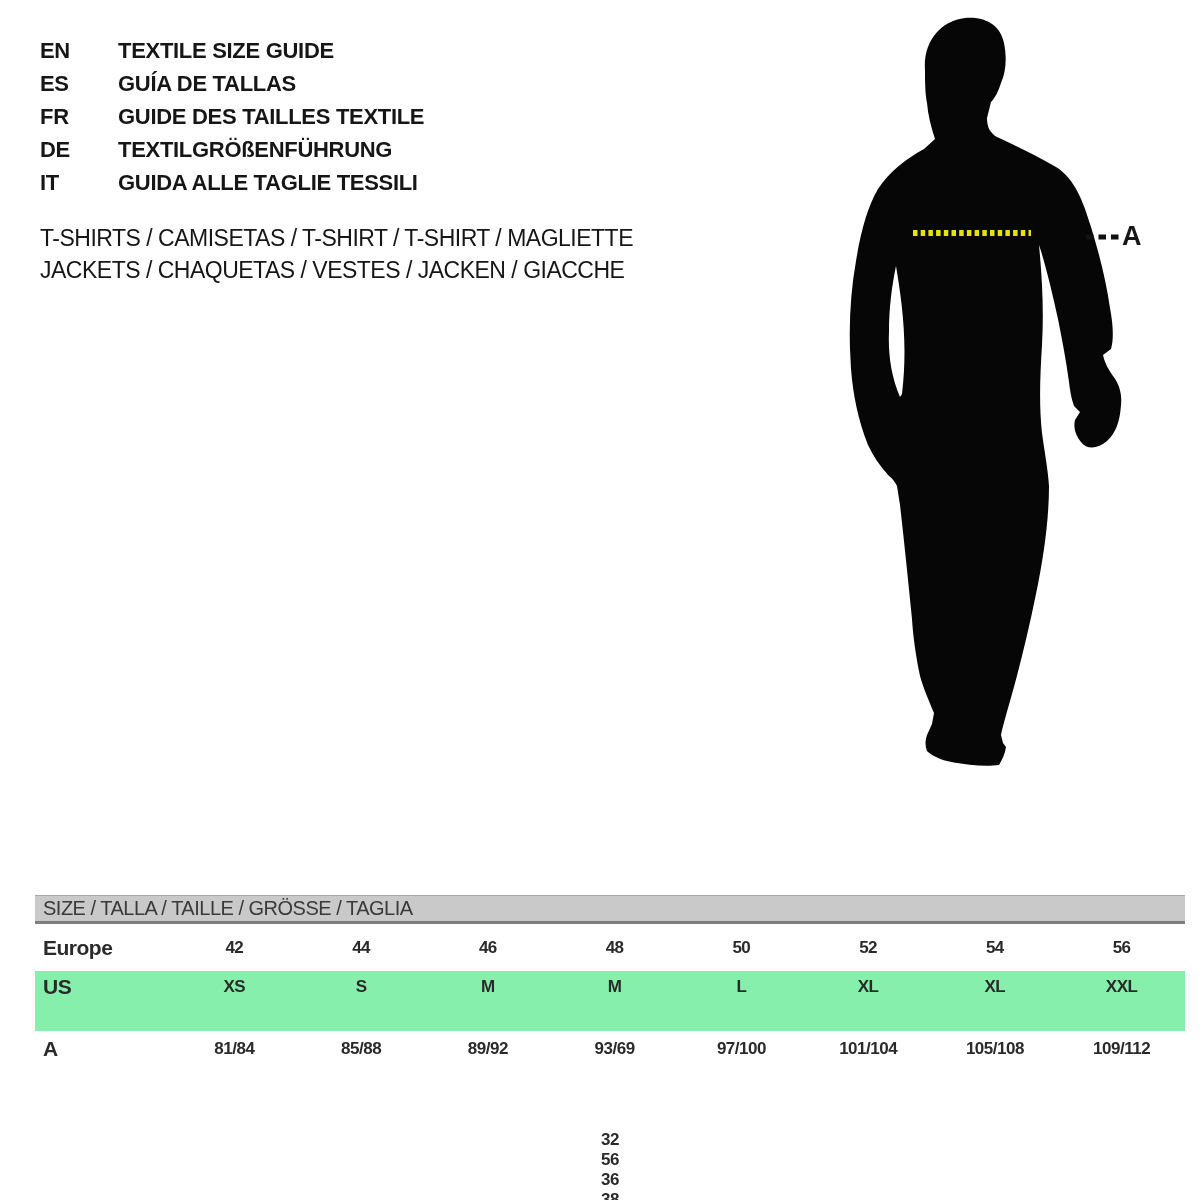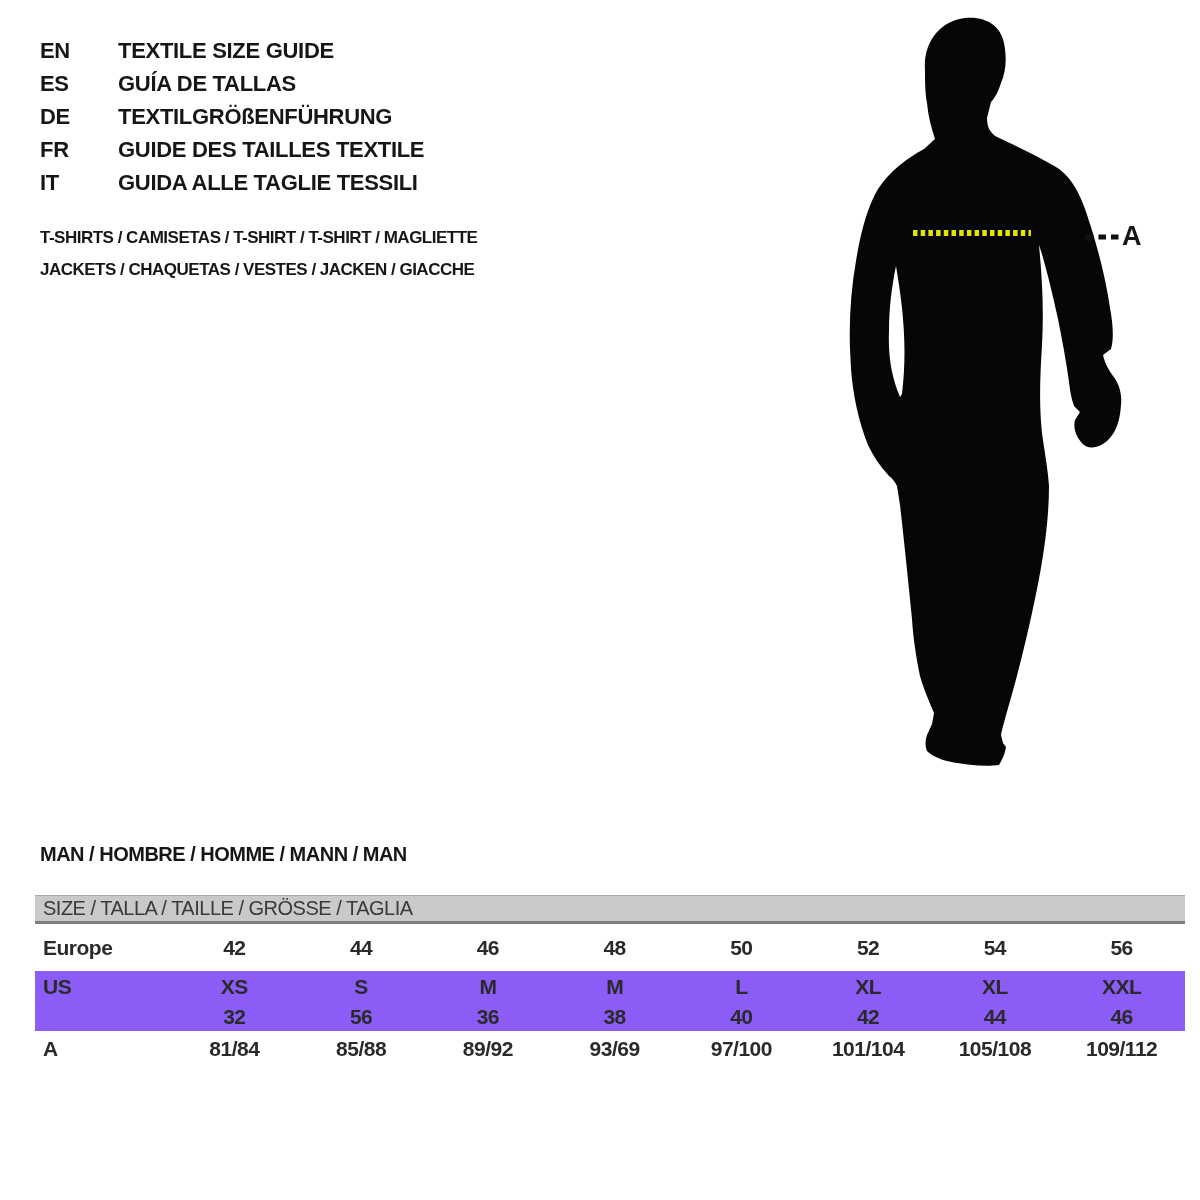--- a/index.html
+++ b/index.html
@@ -7,65 +7,65 @@
     position:relative;width:1200px;height:1200px;background:#ffffff;overflow:hidden;
     font-family:"Liberation Sans", sans-serif;color:#161616;
   }
   
   .lang-block{position:absolute;left:40px;top:34px;}
   .lang-row{display:flex;height:33px;align-items:center;}
   .lang-code{width:78px;font-weight:bold;font-size:22px;letter-spacing:-0.3px;}
   .lang-label{font-weight:bold;font-size:22px;letter-spacing:-0.3px;white-space:nowrap;}
   
   .categories{position:absolute;left:40px;top:222px;}
-  .cat-line{font-weight:bold;font-size:17px;letter-spacing:-0.5px;line-height:32px;white-space:nowrap;}
+  .cat-line{font-weight:normal;font-size:23px;letter-spacing:-0.5px;line-height:32px;white-space:nowrap;}
   
   .figure{position:absolute;left:828px;top:8px;width:310px;height:775px;}
   .measure-label{position:absolute;left:1122px;top:221px;font-weight:bold;font-size:27px;letter-spacing:-0.5px;}
   
   .section-title{position:absolute;left:40px;top:843px;font-weight:bold;font-size:20px;letter-spacing:-0.5px;white-space:nowrap;}
   
   .size-table{position:absolute;left:35px;top:895px;width:1150px;}
   .t-header{
     height:25px;background:#c9c9c9;border-top:1px solid #a9a9a9;border-bottom:3px solid #7e7e7e;
     display:flex;align-items:center;padding-left:8px;
     font-weight:normal;font-size:20px;letter-spacing:-0.5px;color:#3a3a3a;
   }
   .t-row{display:flex;align-items:center;}
-  .t-row.shaded{background:#8b5cf6;}
+  .t-row.shaded{background:#86efac;}
   .t-label{flex:0 0 128px;padding-left:8px;font-weight:bold;font-size:21px;letter-spacing:-0.5px;color:#2a2a2a;}
-  .t-cell{flex:1;text-align:center;font-weight:bold;font-size:21px;letter-spacing:-0.5px;color:#2a2a2a;}
+  .t-cell{flex:1;text-align:center;font-weight:bold;font-size:17px;letter-spacing:-0.5px;color:#2a2a2a;}
   .row-europe{height:47px;}
   .row-us{height:31px;}
-  .row-num{height:29px;}
+  .row-num{height:29px;flex-direction:column;}
   .row-a{height:36px;}
   
   .footnote{position:absolute;left:40px;top:1098px;font-weight:bold;font-size:19px;letter-spacing:-0.4px;white-space:nowrap;}
 </style>
 </head>
 <body>
 
 <div class="canvas">
 
   <div class="lang-block">
     <div class="lang-row">
       <span class="lang-code">EN</span>
       <span class="lang-label">TEXTILE SIZE GUIDE</span>
     </div>
     <div class="lang-row">
       <span class="lang-code">ES</span>
       <span class="lang-label">GUÍA DE TALLAS</span>
     </div>
     <div class="lang-row">
+      <span class="lang-code">FR</span>
+      <span class="lang-label">GUIDE DES TAILLES TEXTILE</span>
+    </div>
+    <div class="lang-row">
       <span class="lang-code">DE</span>
       <span class="lang-label">TEXTILGRÖßENFÜHRUNG</span>
-    </div>
-    <div class="lang-row">
-      <span class="lang-code">FR</span>
-      <span class="lang-label">GUIDE DES TAILLES TEXTILE</span>
     </div>
     <div class="lang-row">
       <span class="lang-code">IT</span>
       <span class="lang-label">GUIDA ALLE TAGLIE TESSILI</span>
     </div>
   </div>
 
   <div class="categories">
     <div class="cat-line">T-SHIRTS / CAMISETAS / T-SHIRT / T-SHIRT / MAGLIETTE</div>
     <div class="cat-line">JACKETS / CHAQUETAS / VESTES / JACKEN / GIACCHE</div>
@@ -131,21 +131,20 @@
         L 72,389
         C 63,368 60,346 61,323
         C 61,300 64,277 68,258
         Z"></path>
       <line x1="85" y1="225" x2="203" y2="225" stroke="#e5e400" stroke-width="6" stroke-dasharray="4.5 3.2"></line>
       <line x1="258" y1="229" x2="291" y2="229" stroke="#111111" stroke-width="5" stroke-dasharray="7.5 5"></line>
     </svg>
   </div>
   <div class="measure-label">A</div>
 
-  <div class="section-title">MAN / HOMBRE / HOMME / MANN / MAN</div>
 
   <div class="size-table">
     <div class="t-header">SIZE / TALLA / TAILLE / GRÖSSE / TAGLIA</div>
 
     <div class="t-row row-europe">
       <div class="t-label">Europe</div>
       <div class="t-cell">42</div>
       <div class="t-cell">44</div>
       <div class="t-cell">46</div>
       <div class="t-cell">48</div>

